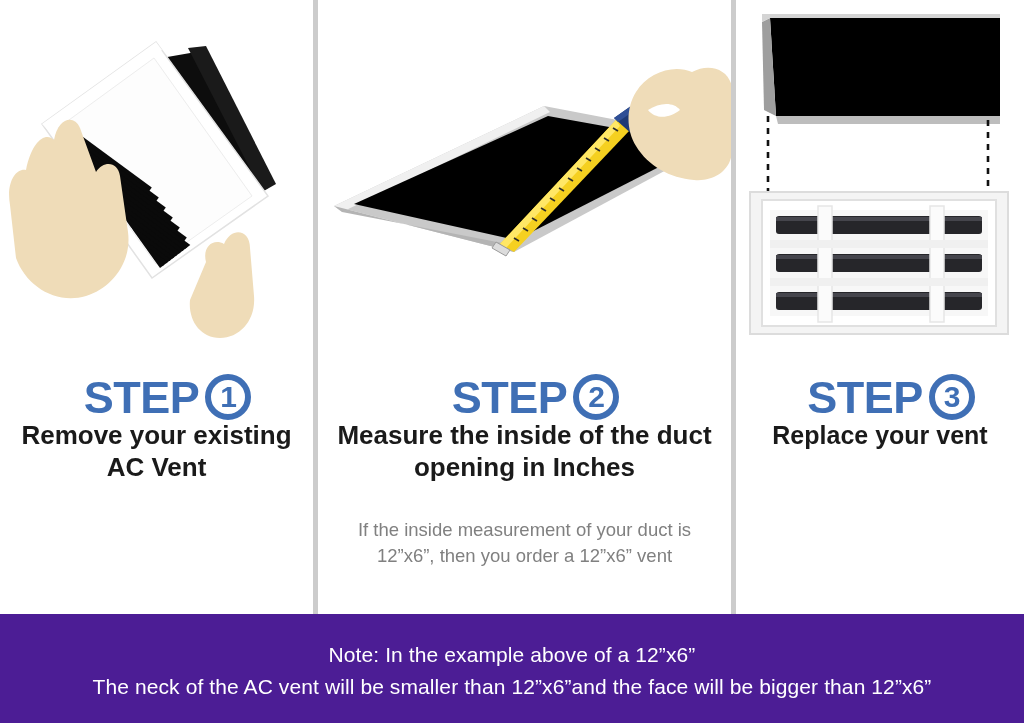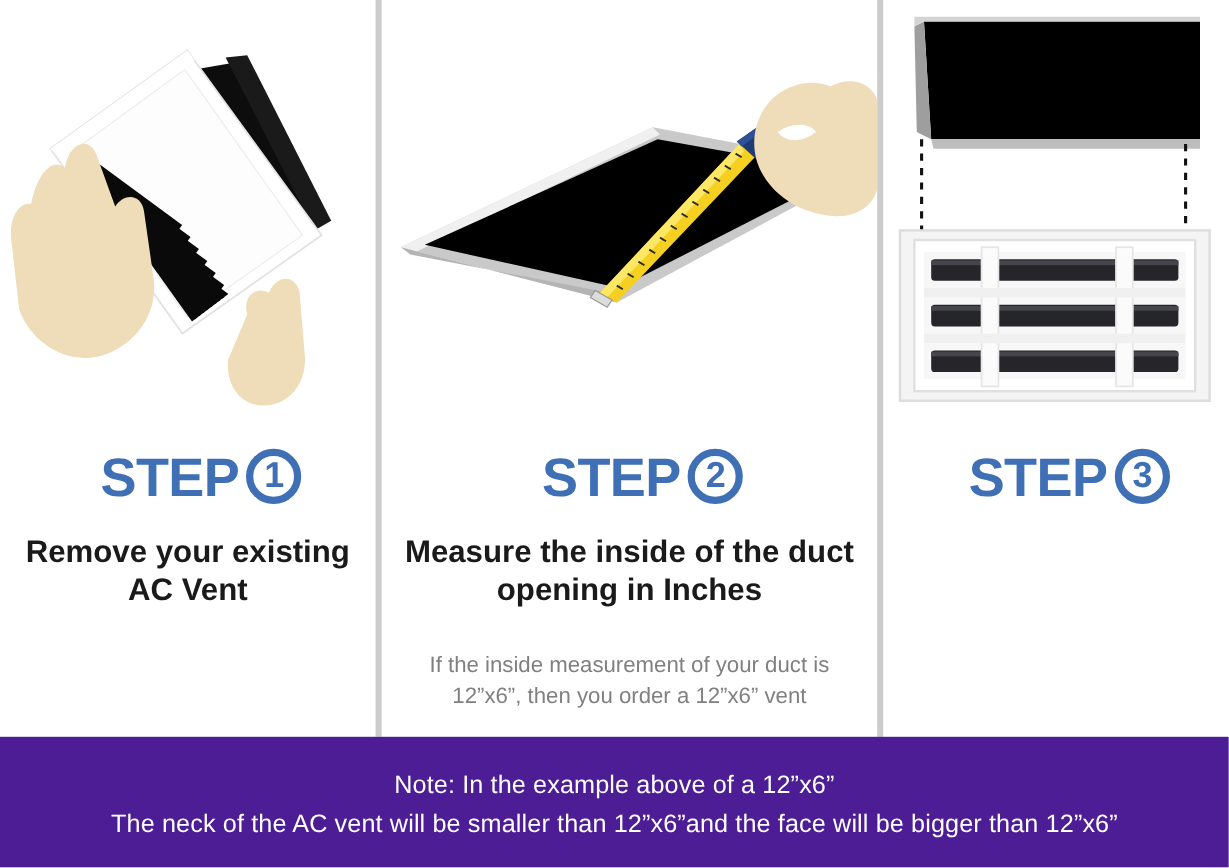--- a/index.html
+++ b/index.html
@@ -83,21 +83,21 @@
     border: 6px solid #3f6fb5;
     border-radius: 50%;
     box-sizing: border-box;
     font-size: 30px;
     font-weight: bold;
     line-height: 1;
     color: #3f6fb5;
   }
 
   .step-desc {
-    margin-top: 24px;
+    margin-top: 0;
     color: #1a1a1a;
     font-size: 26px;
     font-weight: bold;
     line-height: 1.22;
     padding: 0 14px;
   }
   .col3 .step-desc { font-size: 25px; }
 
   .step-sub {
     margin-top: 34px;
@@ -289,20 +289,21 @@
           <rect x="34" y="278" width="218" height="8"></rect>
         </g>
       </svg>
     </div>
 
     <div class="captions">
       <div class="step-heading">
         <span class="step-word">STEP</span>
         <span class="step-badge">3</span>
       </div>
+      <div class="step-desc">Replace your vent</div>
     </div>
   </div>
 
   <div id="note-bar">
     <div class="note-line">Note: In the example above of a 12”x6”</div>
     <div class="note-line">The neck of the AC vent will be smaller than 12”x6”and the face will be bigger than 12”x6”</div>
   </div>
 
 </div>
 

